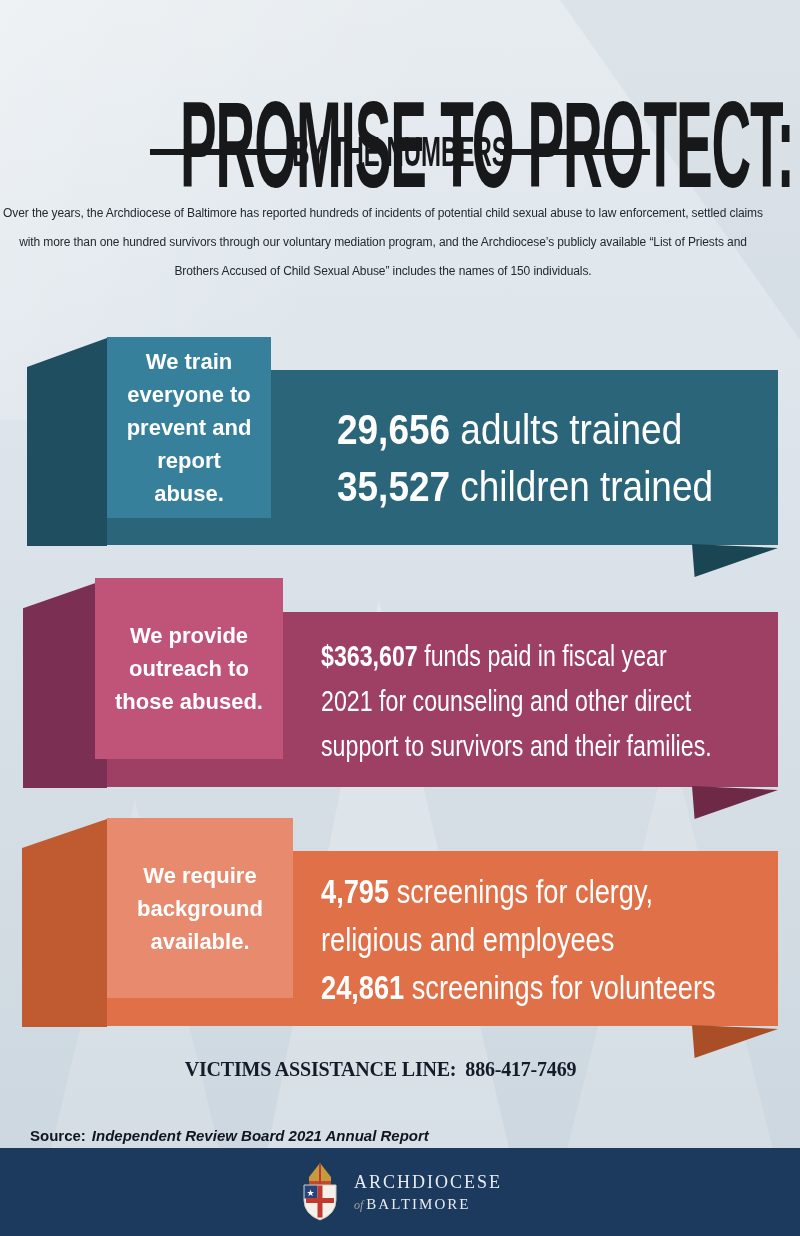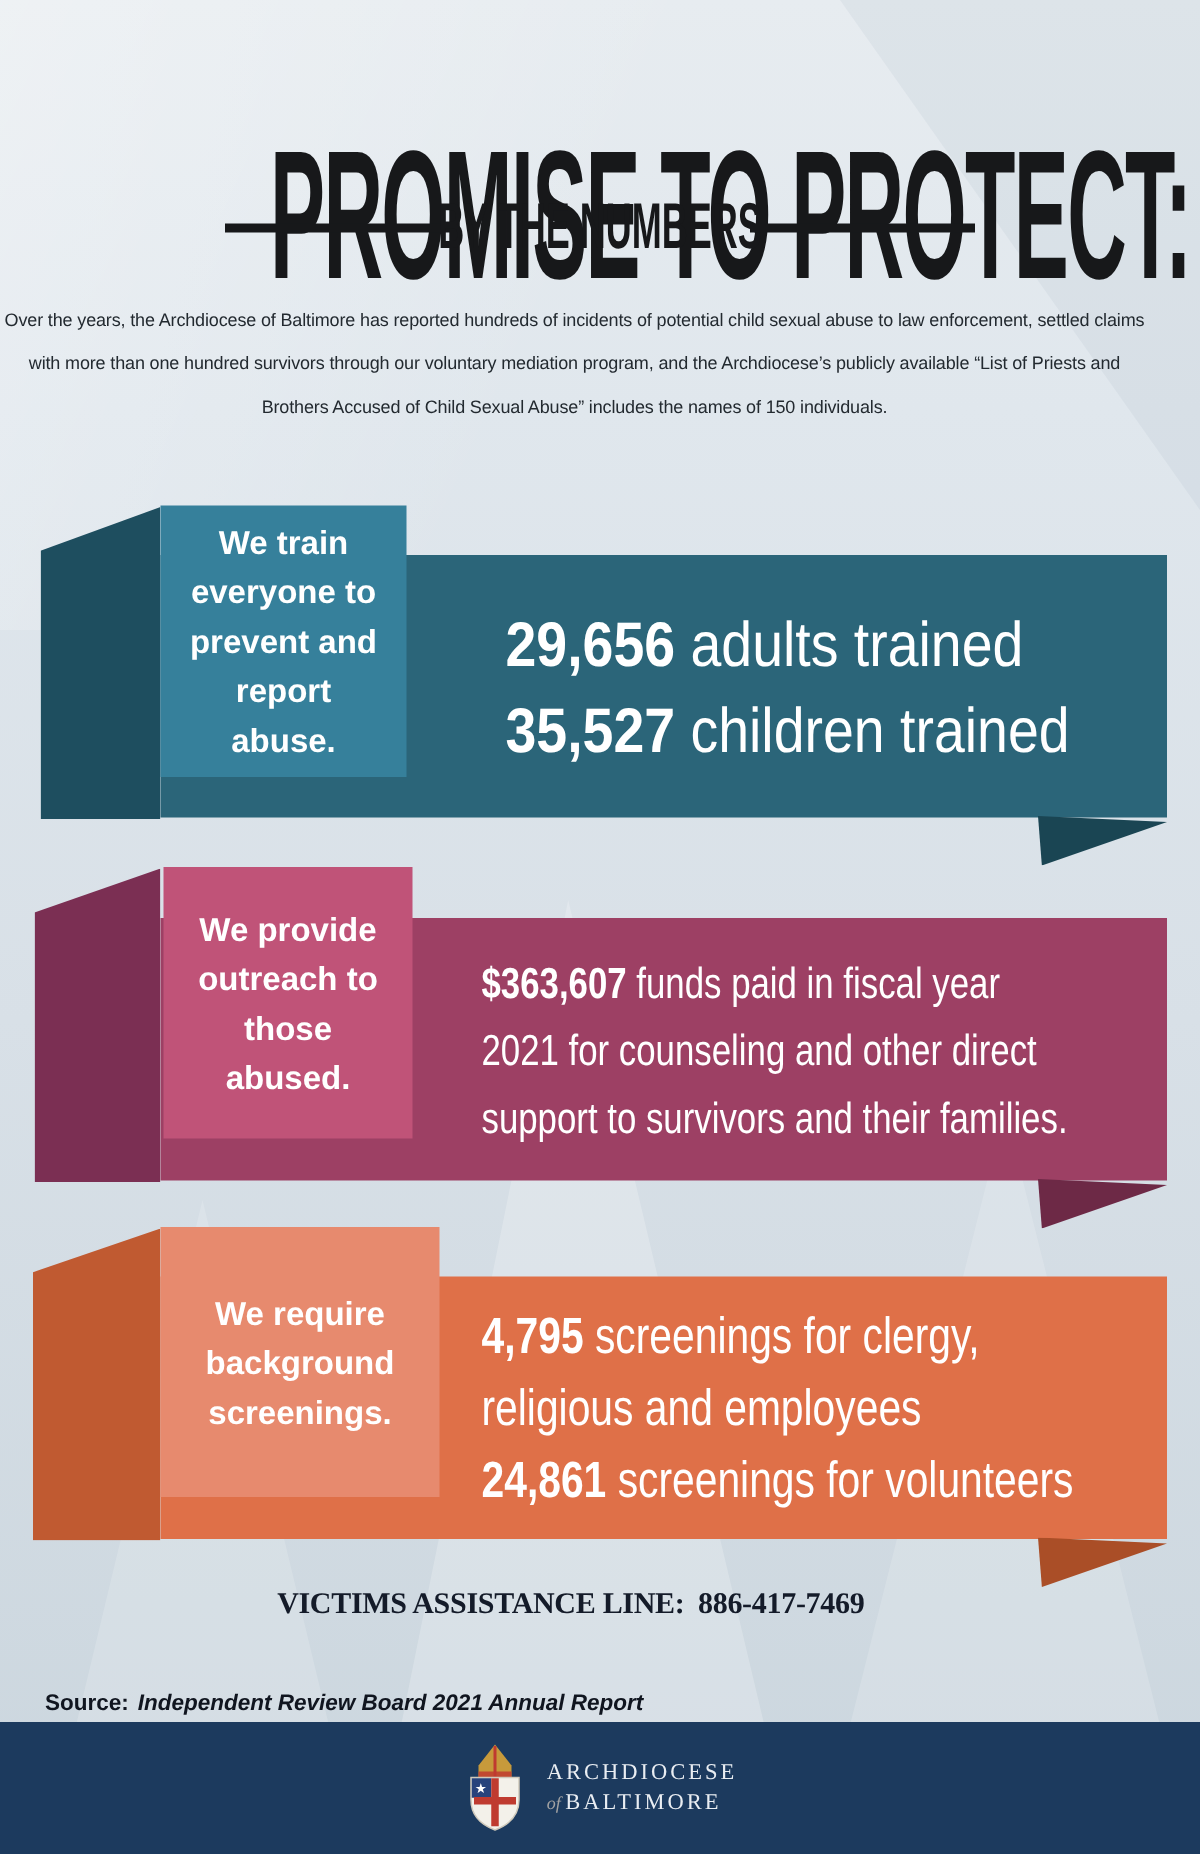--- a/index.html
+++ b/index.html
@@ -55,21 +55,21 @@
 
   .b1 .side{left:27px;top:338px;width:80px;height:208px;}
   .b1 .ribbon{left:107px;top:370px;width:671px;height:175px;}
   .b1 .tail{left:692px;top:544px;width:86px;height:33px;}
   .b1 .front-box{left:107px;top:337px;width:164px;height:181px;}
   .b1 .stats{left:337px;top:401px;font-size:42px;line-height:57px;transform:scaleX(0.88);}
 
   .b2 .side{left:23px;top:579px;width:84px;height:209px;}
   .b2 .ribbon{left:107px;top:612px;width:671px;height:175px;}
   .b2 .tail{left:692px;top:786px;width:86px;height:33px;}
-  .b2 .front-box{left:109px;top:578px;width:166px;height:181px;}
+  .b2 .front-box{left:95px;top:578px;width:188px;height:181px;}
   .b2 .stats{left:321px;top:634px;font-size:29px;line-height:45px;transform:scaleX(0.80);}
 
   .b3 .side{left:22px;top:819px;width:85px;height:208px;}
   .b3 .ribbon{left:107px;top:851px;width:671px;height:175px;}
   .b3 .tail{left:692px;top:1025px;width:86px;height:33px;}
   .b3 .front-box{left:107px;top:818px;width:186px;height:180px;}
   .b3 .stats{left:321px;top:867px;font-size:34px;line-height:48px;transform:scaleX(0.80);}
 
   
   .contact{
@@ -85,21 +85,21 @@
     position:absolute;top:1127px;left:30px;font-size:15px;font-weight:bold;color:var(--source_ink);
   }
   .source .src-text{font-style:italic;margin-left:6px;}
 
   
   .footer{
     position:absolute;top:1148px;left:0;width:800px;height:88px;background:var(--footer_bg);
     display:flex;align-items:center;justify-content:center;gap:12px;
   }
   .org-text{color:#e9edf2;font-family:"Liberation Serif",serif;}
-  .org-line1{font-size:15px;letter-spacing:2px;}
+  .org-line1{font-size:18px;letter-spacing:2px;}
   .org-line2{font-size:15px;letter-spacing:2px;margin-top:3px;}
   .org-of{font-style:italic;font-size:12px;letter-spacing:0;margin-right:3px;color:#a3a3a3;}
 </style>
 </head>
 <body>
 
 <div id="page">
 
   <div class="facet f1"></div>
   <div class="facet f5"></div>
@@ -143,21 +143,21 @@
           <div class="stat-line"><span class="num"></span><span class="rest">2021 for counseling and other direct</span></div>
           <div class="stat-line"><span class="num"></span><span class="rest">support to survivors and their families.</span></div>
         </div>
     </div>
 
     <div class="banner b3" style="--side: #c05a31; --box: #e78a6e; --ribbon: #df7048; --tail: #aa4e27;">
       <div class="side"></div>
       <div class="ribbon"></div>
       <div class="tail"></div>
       <div class="front-box">
-        <span>We require background screenings.</span>
+        <span>We require background available.</span>
       </div>
       <div class="stats">
           <div class="stat-line"><span class="num">4,795</span><span class="rest"> screenings for clergy,</span></div>
           <div class="stat-line"><span class="num"></span><span class="rest">religious and employees</span></div>
           <div class="stat-line"><span class="num">24,861</span><span class="rest"> screenings for volunteers</span></div>
         </div>
     </div>
 
     <div class="contact">
       <div class="l1">

